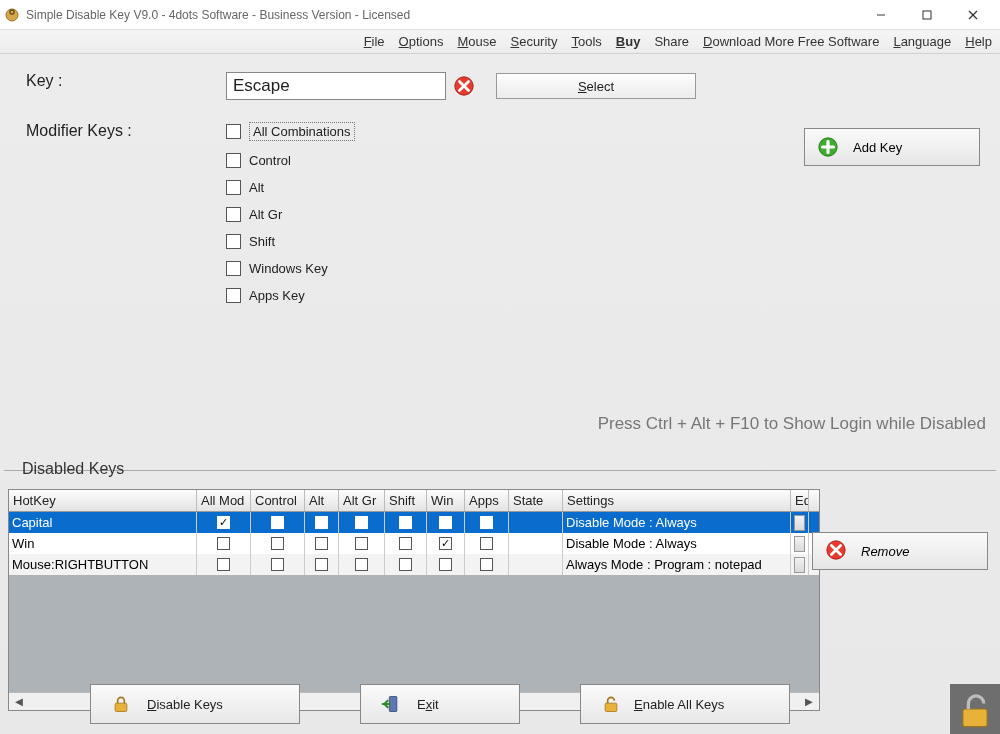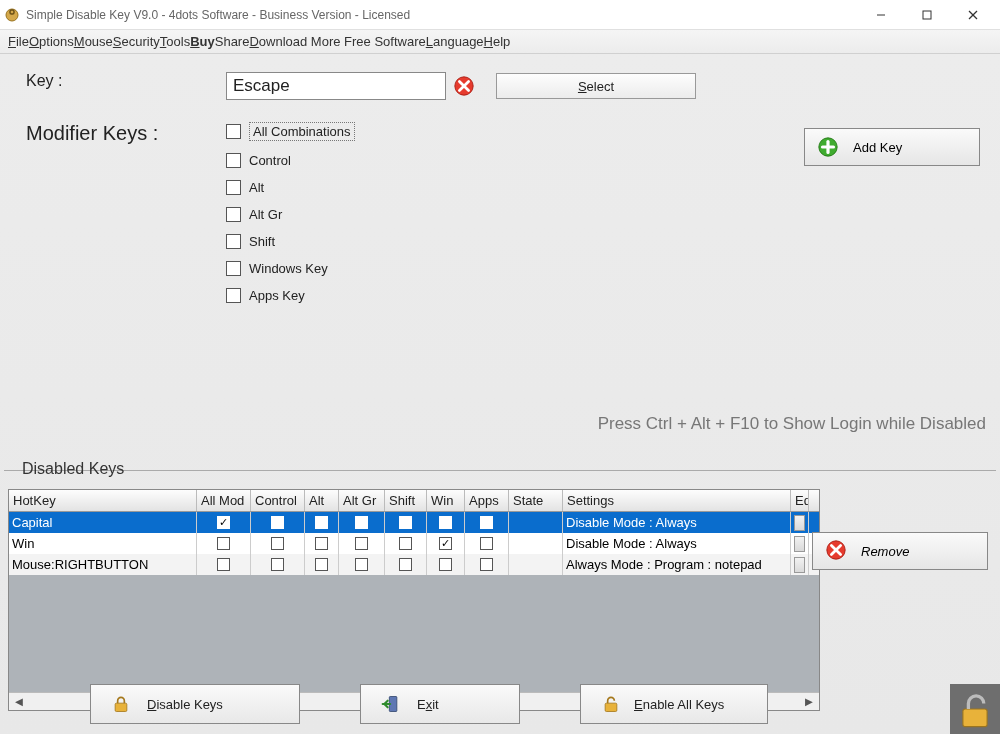--- a/index.html
+++ b/index.html
@@ -7,39 +7,39 @@
 
 
 .titlebar { height: 30px; background: #fff; display: flex; align-items: center; padding: 0 4px; border-bottom: 1px solid #e0e0e0; }
 .titlebar .app-icon { width: 16px; height: 16px; margin-right: 6px; display: flex; align-items: center; justify-content: center; }
 .titlebar .title { color: #666; font-size: 12px; }
 .titlebar .controls { margin-left: auto; display: flex; }
 .titlebar .ctrl { width: 46px; height: 30px; display: flex; align-items: center; justify-content: center; color: #333; }
 .titlebar .ctrl svg { width: 10px; height: 10px; }
 
 
-.menubar { height: 24px; background: linear-gradient(#f5f5f5,#ececec); display: flex; align-items: center; padding: 0 8px; border-bottom: 1px solid #d0d0d0; }
+.menubar { height: 24px; background: linear-gradient(#f5f5f5,#ececec); display: flex; align-items: center; padding: 0 8px; gap: 14px; border-bottom: 1px solid #d0d0d0; justify-content: flex-end; }
 .menubar .item { color: #333; cursor: default; }
 .menubar .item .ul { text-decoration: underline; }
 .menubar .item.bold { font-weight: bold; }
 
 
 .client { background: linear-gradient(#ececec,#e8e8e8); height: calc(734px - 30px - 24px); position: relative; padding: 14px 14px 0 14px; }
 
 .row { display: flex; align-items: flex-start; margin-left: 12px; }
 .lbl { width: 200px; font-size: 16px; color: #222; padding-top: 0; }
 
 .key-input-wrap { display:flex; align-items:center; gap:6px; }
 .key-input { width: 220px; height: 28px; border: 1px solid #888; background: #fff; padding: 2px 6px; font-size: 17px; color: #222; }
 .clear-btn { width: 24px; height: 24px; display:flex; align-items:center; justify-content:center; }
 .select-btn { width: 200px; height: 26px; margin-left: 14px; border: 1px solid #999; background: linear-gradient(#fdfdfd,#ececec); font-size: 14px; color:#222; display:flex; align-items:center; justify-content:center; }
 .select-btn .ul { text-decoration: underline; }
 
 .mods { margin-top: 22px; }
-.mods .lbl { padding-top: 0; font-size:20px; }
+.mods .lbl { padding-top: 0; font-size:16px; }
 .mods .list { display:flex; flex-direction:column; gap:12px; }
 .chk-row { display:flex; align-items:center; gap:8px; font-size:17px; color:#222; }
 .chk { width:15px; height:15px; border:1px solid #555; background:#fff; display:inline-block; }
 .highlight-box { padding: 1px 3px; border: 1px dotted #777; }
 
 .add-key-btn { position:absolute; right:20px; top:74px; width:176px; height:38px; border:1px solid #888; background: linear-gradient(#fafafa,#e6e6e6); display:flex; align-items:center; gap:14px; padding:0 12px; font-size:17px; }
 .add-key-btn .plus-ico { width:22px; height:22px; }
 
 .hint { position:absolute; right:14px; top:360px; color:#777; font-size:17px; }
 
@@ -70,21 +70,21 @@
 
 .c-hotkey{width:188px;} .c-allmod{width:54px;} .c-ctrl{width:54px;} .c-alt{width:34px;} .c-altgr{width:46px;} .c-shift{width:42px;} .c-win{width:38px;} .c-apps{width:44px;} .c-state{width:54px;} .c-settings{width:228px;} .c-ed{width:18px;}
 
 .remove-btn { position:absolute; right:12px; top:478px; width:176px; height:38px; border:1px solid #888; background: linear-gradient(#fafafa,#e6e6e6); display:flex; align-items:center; gap:14px; padding:0 12px; font-size:17px;font-style:italic; }
 
 
 .bottom-bar { position:absolute; left:0; right:0; bottom:0; height:60px; display:flex; align-items:center; padding:0 12px 0 90px; gap:60px; }
 .big-btn { height:40px; border:1px solid #888; background: linear-gradient(#fafafa,#e8e8e8); display:flex; align-items:center; gap:16px; padding:0 20px; font-size:17px; color:#222; }
 .big-btn .ico { width:20px; height:20px; display:flex; align-items:center; justify-content:center; }
 .big-btn .ul { text-decoration: underline; }
-.w-disable{width:210px;} .w-exit{width:160px;} .w-enable{width:188px;gap:13px;}
+.w-disable{width:210px;} .w-exit{width:160px;} .w-enable{width:210px;gap:13px;}
 
 .corner-lock { position:absolute; right:0; bottom:0; width:50px; height:50px; background:#6e6e6e; display:flex; align-items:center; justify-content:center; }
 
 </style>
 </head>
 <body>
 
 <div class="titlebar">
   <span class="app-icon">
     <svg viewBox="0 0 16 16">

